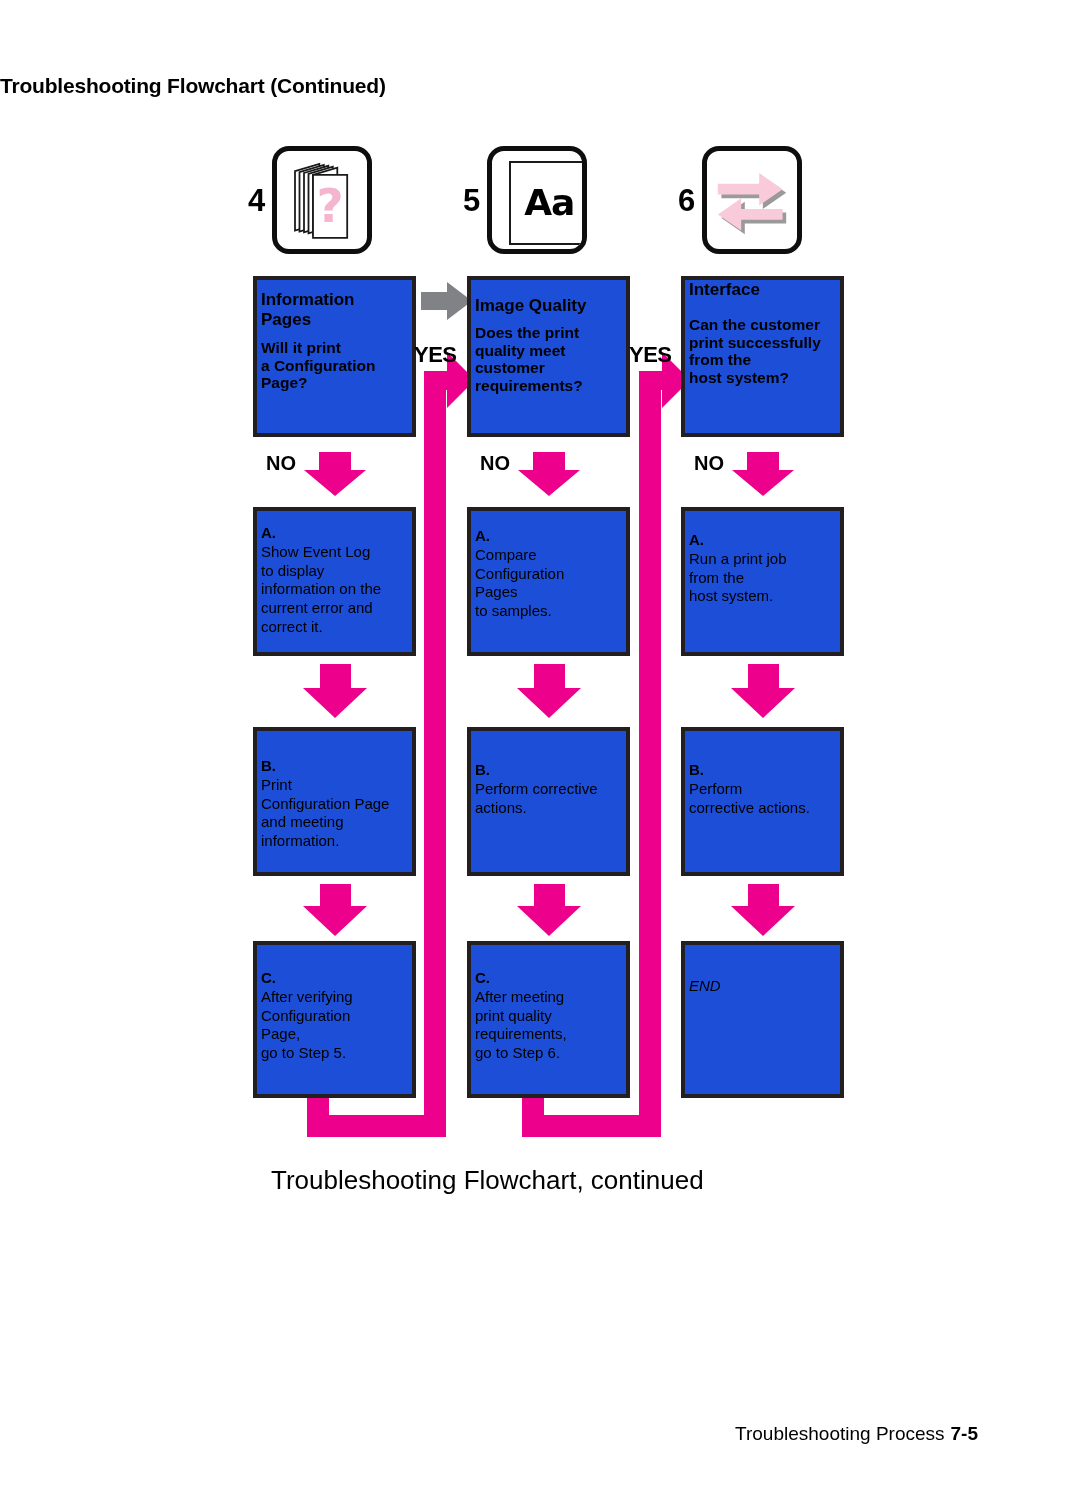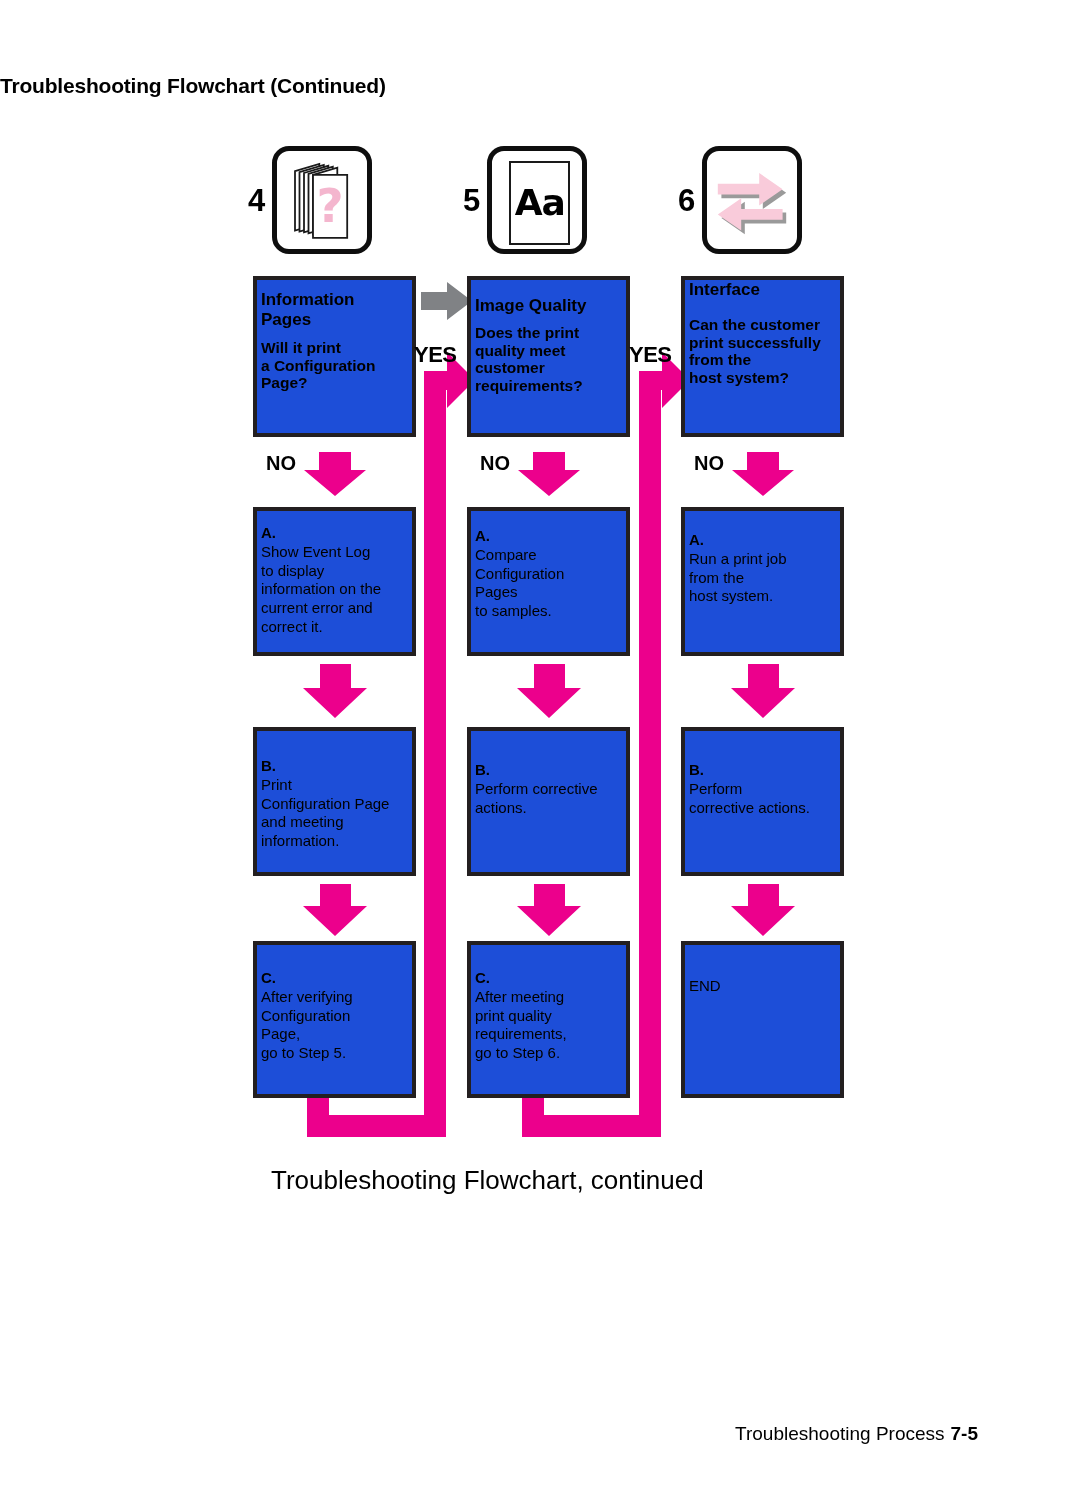--- a/index.html
+++ b/index.html
@@ -55,20 +55,21 @@
   
   .pagestack { position:absolute; left:0; top:0; width:100%; height:100%; }
 
   
   .aapage {
     position: absolute;
     left: 17px; top: 10px;
     width: 57px; height: 80px;
     border: 2px solid #1a1a1a;
     background: #fff;
+    padding-left: 19px;
   }
   .aapage span {
     position: absolute;
     left: 50%; top: 50%;
     transform: translate(-50%,-52%);
     font-size: 36px;
     font-weight: bold;
     font-family: "DejaVu Sans", sans-serif;
     letter-spacing: -1px;
     white-space: nowrap;
@@ -362,21 +363,21 @@
 </div>
 
 <div class="fbox" style="left:681px; top:727px; width:163px; height:149px;">
   <div class="inner" style="padding-top:30px;">
     <div class="a-letter">B.</div>
     <div class="a-body">Perform</div>
     <div class="a-body">corrective actions.</div>
   </div>
 </div>
 
-<div class="fbox" style="left:681px; top:941px; width:163px; height:157px;">
+<div class="fbox" style="left:681px; top:941px; width:163px; height:157px;font-style:italic;">
   <div class="inner" style="padding-top:32px;">
     <div class="end-text">END</div>
   </div>
 </div>
 
 <div id="caption">Troubleshooting Flowchart, continued</div>
 
 <div id="footer">
   <span>Troubleshooting Process</span><span class="pg">7-5</span>
 </div>

